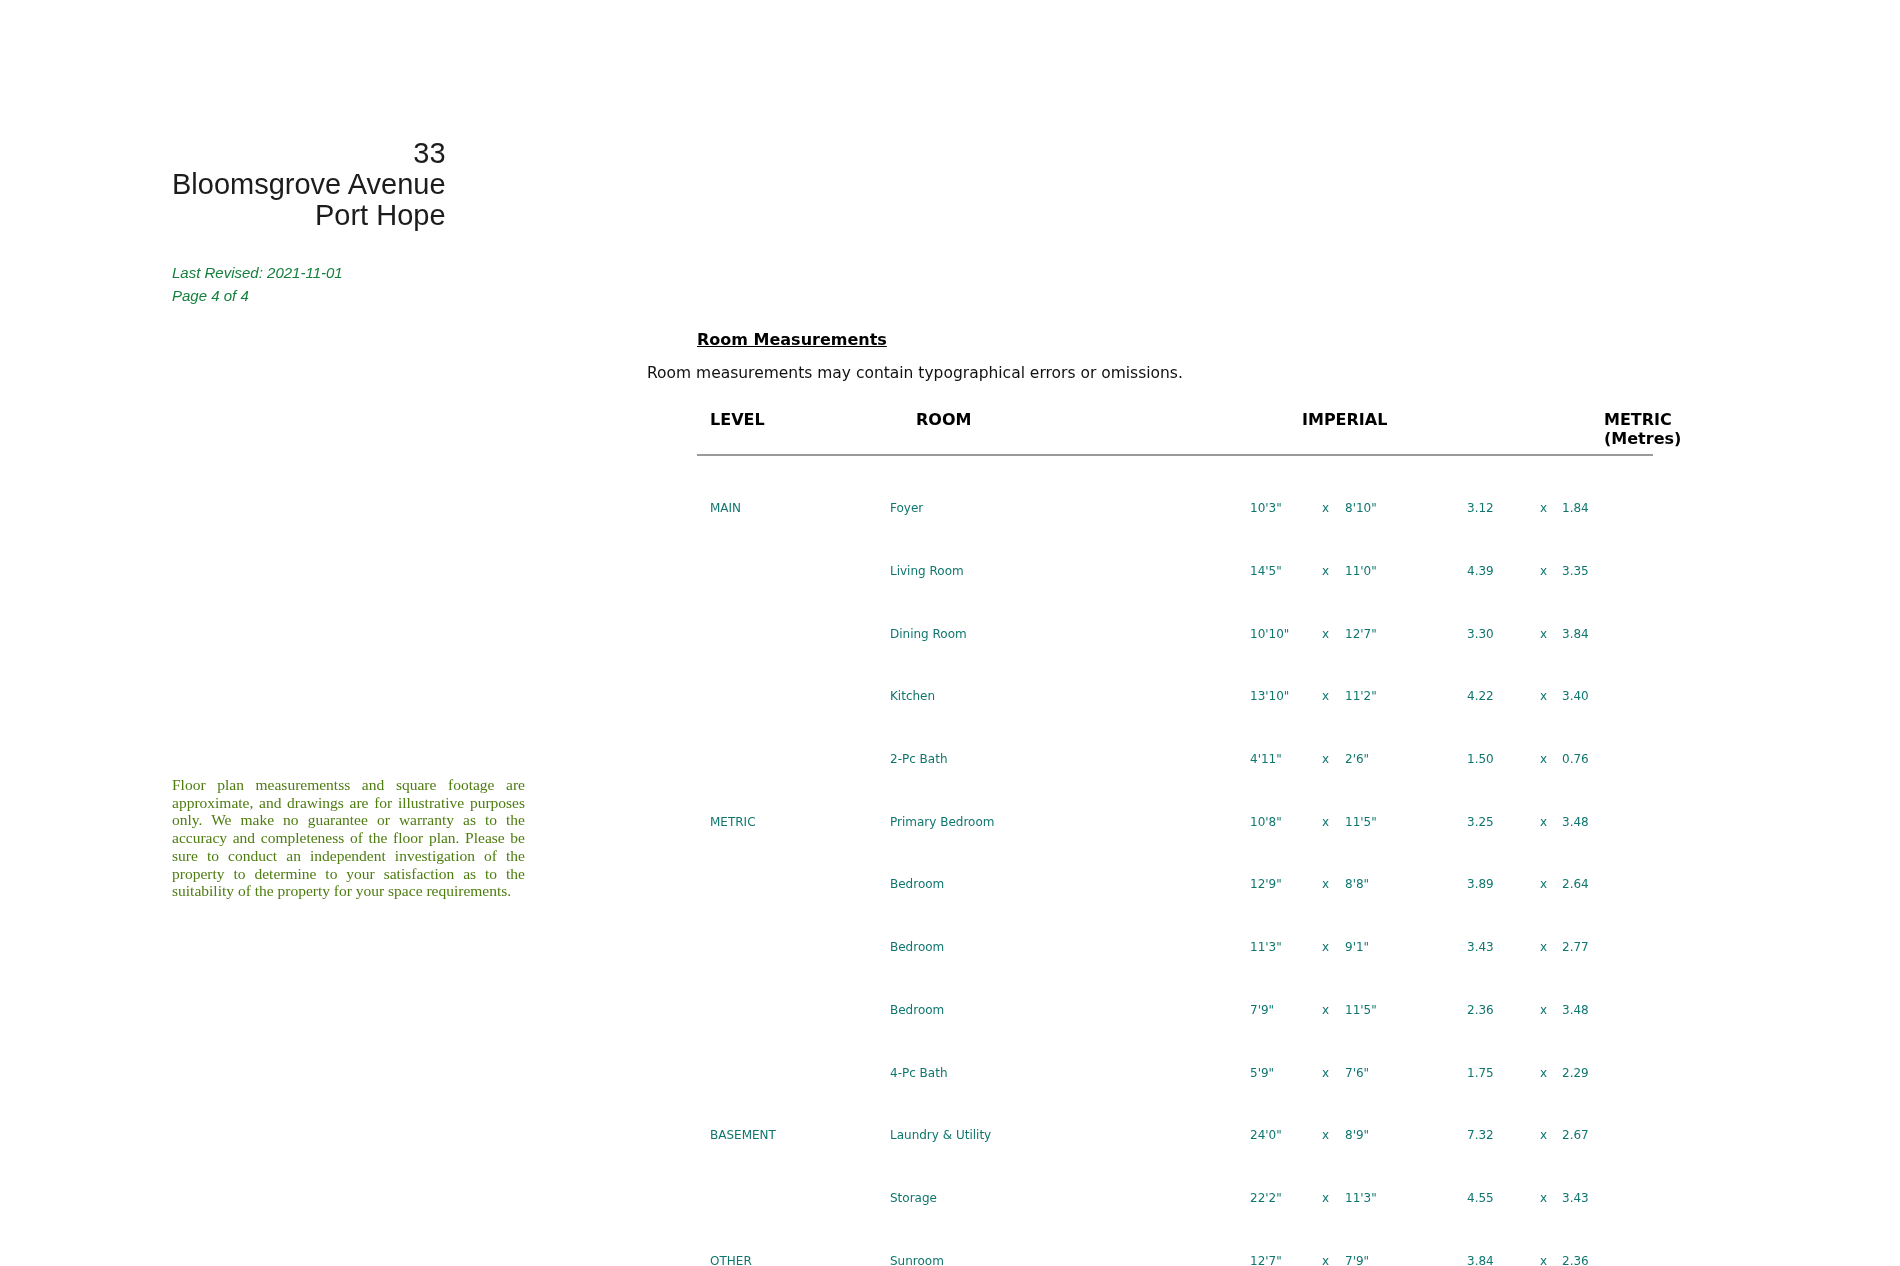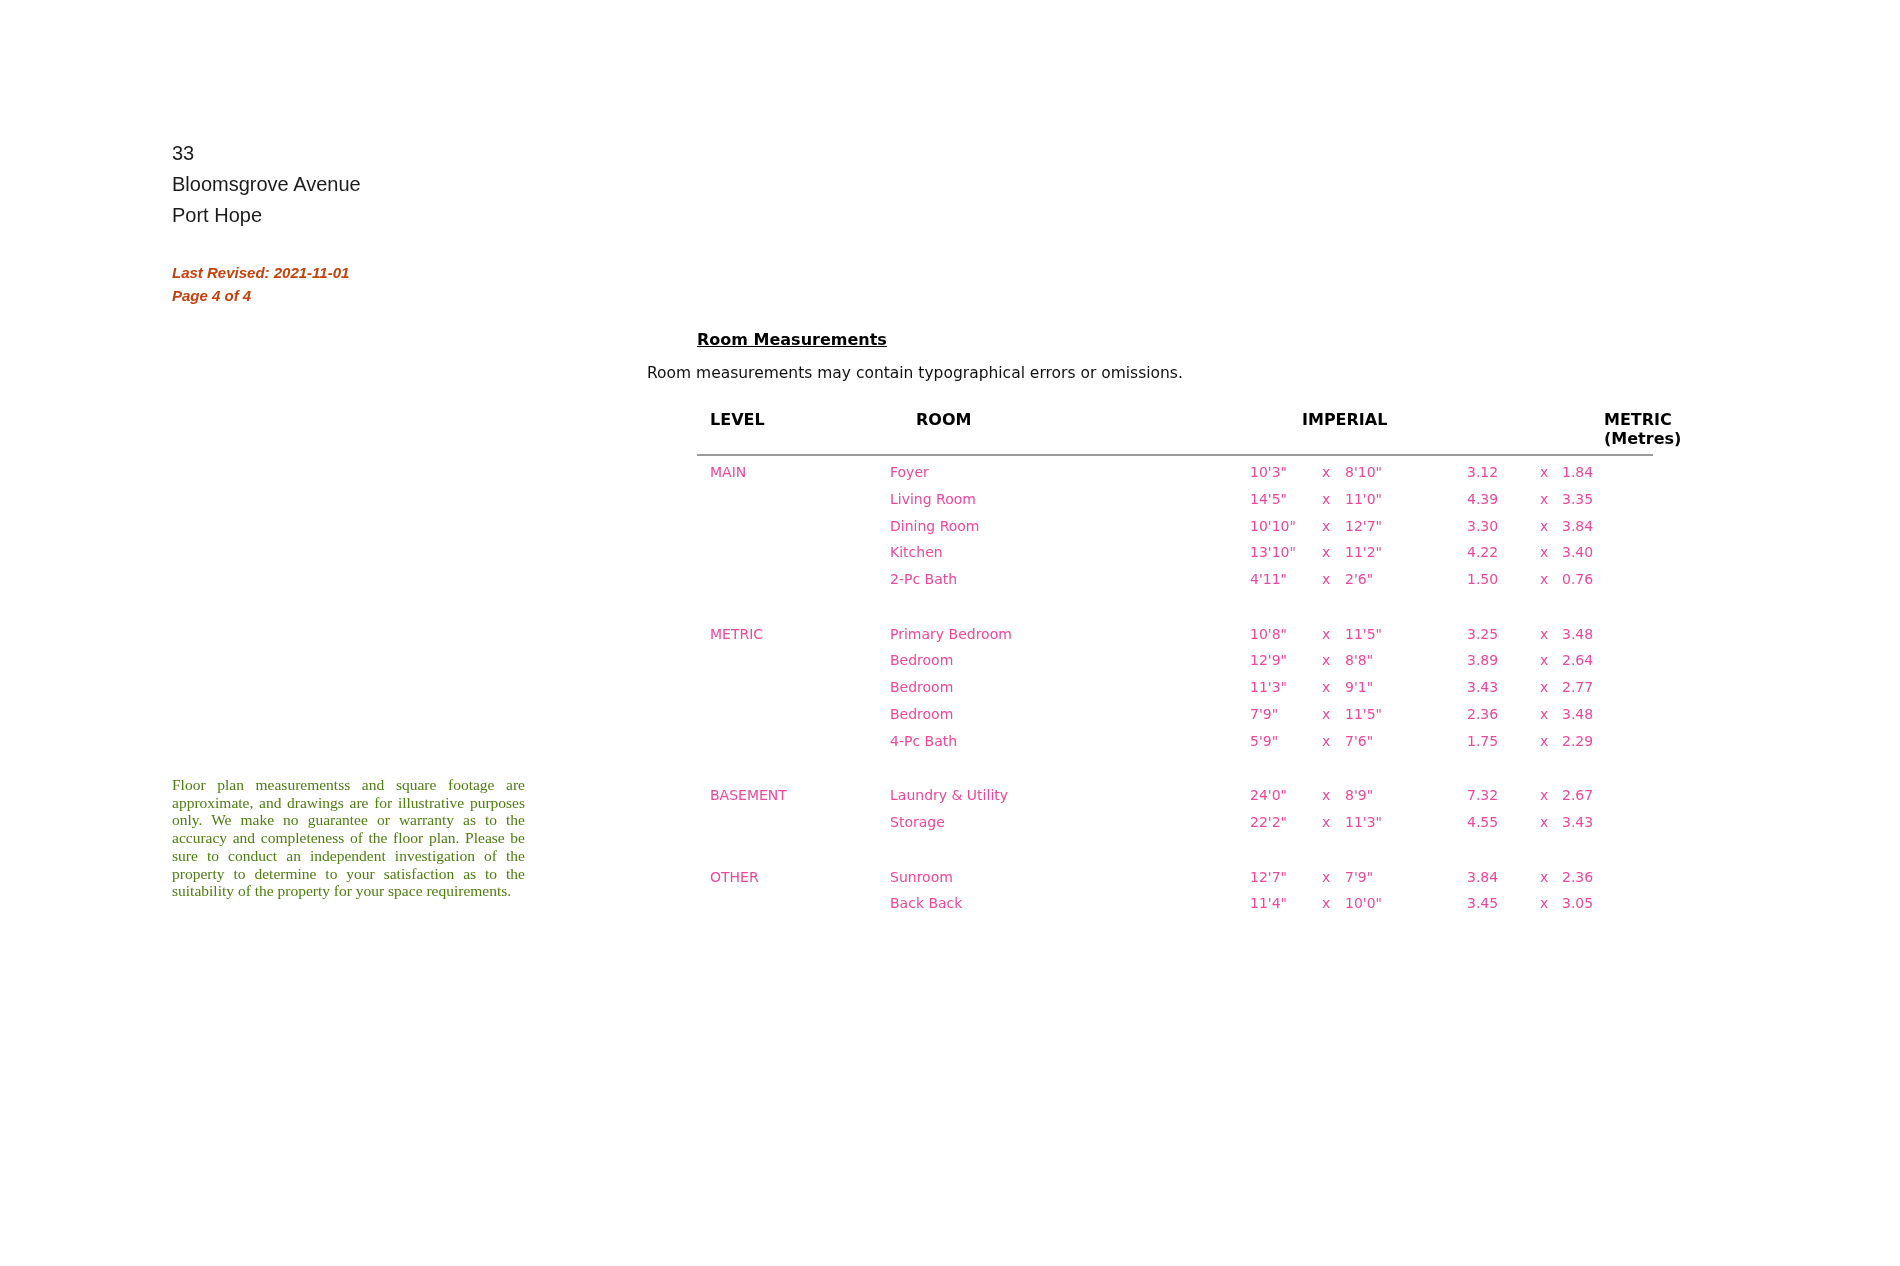--- a/index.html
+++ b/index.html
@@ -9,29 +9,29 @@
     position:relative;
     font-family:"DejaVu Sans", sans-serif;
     color:#1a1a1a;
     overflow:hidden;
   }
 
   
   .address {
     position:absolute; left:172px; top:138px;
     font-family:"Liberation Sans", sans-serif;
-    font-size:20px; line-height:31px; font-weight:400;
+    font-size:29px; line-height:31px; font-weight:400;
     color:#1c1c1c;
+    text-align:right;
   }
   .meta {
     position:absolute; left:172px; top:261px;
     font-family:"Liberation Sans", sans-serif;
     font-style:italic; font-size:15px; line-height:23px;
-    color:#c2410c;
-    font-weight:bold;
+    color:#15803d;
   }
   .disclaimer {
     position:absolute; left:172px; top:776px; width:353px;
     font-family:"Liberation Serif", serif;
     font-size:15.5px; line-height:17.7px;
     text-align:justify;
     color:#4d7c0f;
   }
 
   
@@ -64,23 +64,24 @@
     padding-top:4px; padding-bottom:6px;
     border-bottom:2px solid #9a9a9a;
     color:#000;
     gap:26px;
   }
   .thead .h-metric { padding-left:7px; }
   .tbody { padding-top:3px; }
   .section:not(:first-child) { margin-top:28px; }
   .trow {
     height:26.7px;
-    font-size:14px;
+    font-size:12px;
     align-items:center;
-    color:#ec4899;
+    color:#0f766e;
+    margin-top:36px;
   }
   .trow span { display:block; white-space:nowrap; }
 </style>
 </head>
 <body>
 
 <div class="address">
   <div>33</div>
   <div>Bloomsgrove Avenue</div>
   <div>Port Hope</div>

